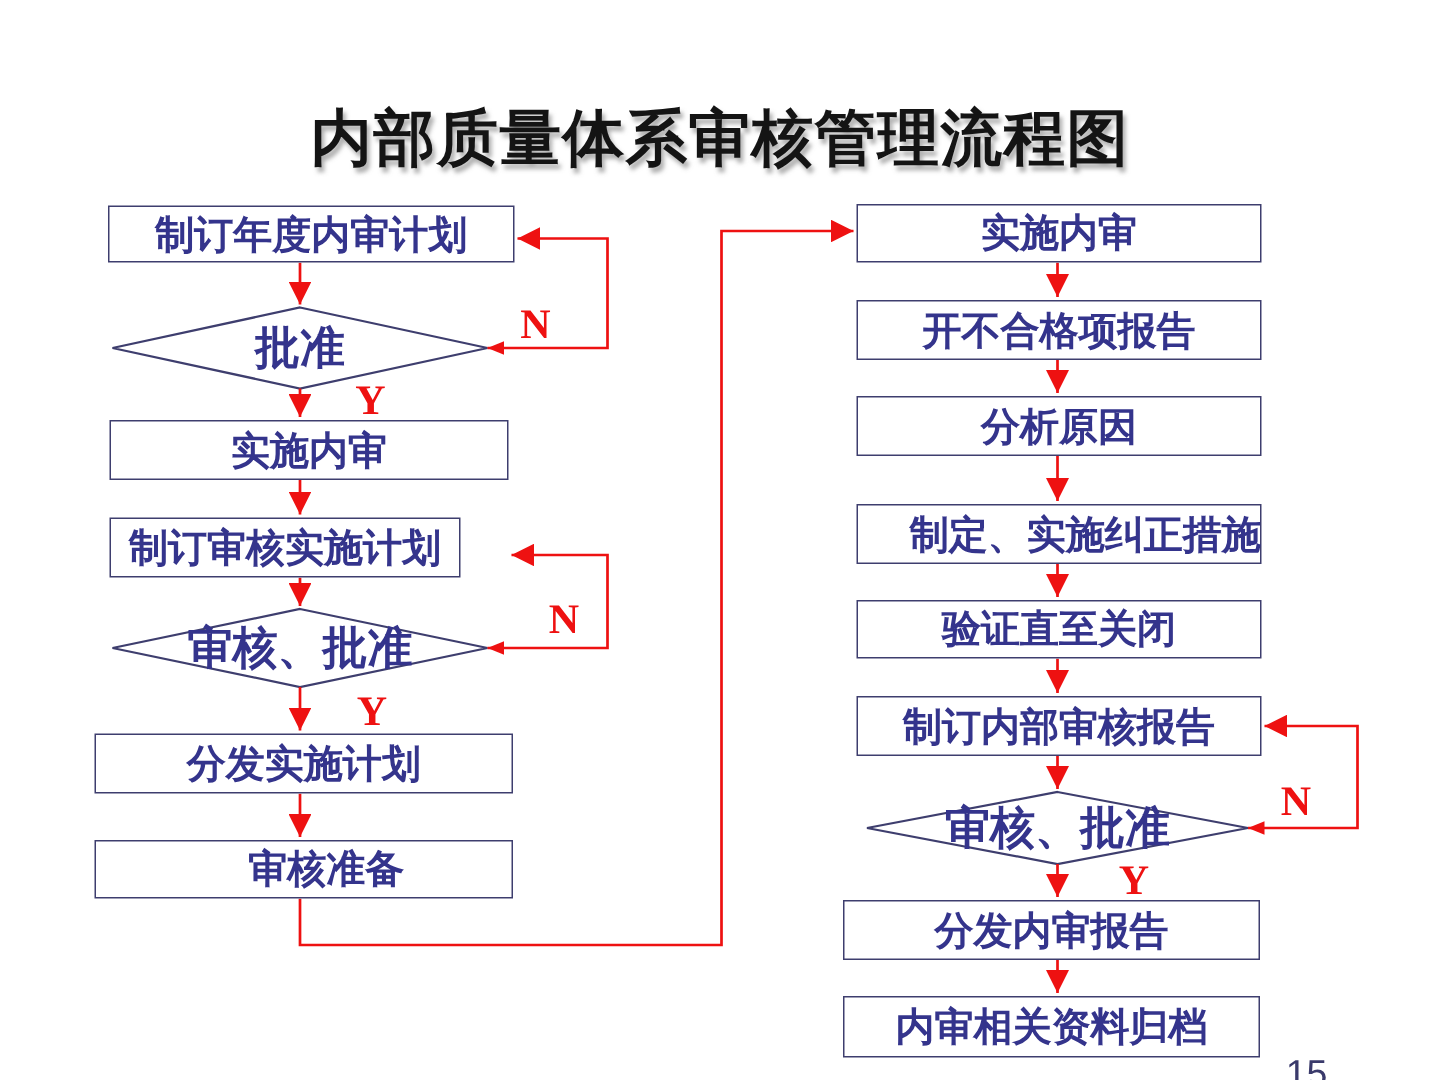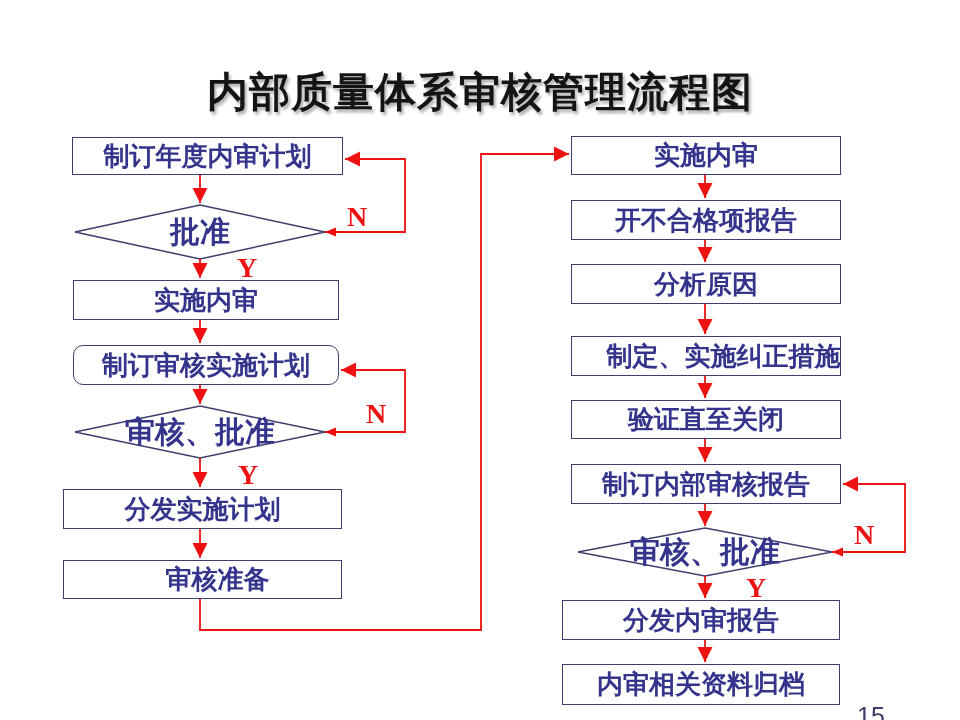--- a/index.html
+++ b/index.html
@@ -88,21 +88,21 @@
     <g fill="#ee1111">
       <polygon points="325,200 336,195.5 336,204.5"></polygon>
       <polygon points="325,400 336,395.5 336,404.5"></polygon>
       <polygon points="832,520 843,515.5 843,524.5"></polygon>
     </g>
   </svg>
 
   <div class="node" style="left:72px;top:105px;width:271px;height:38px;">制订年度内审计划</div>
   <div class="diamond-label" style="left:75px;top:173px;width:250px;height:54px;">批准</div>
   <div class="node" style="left:73px;top:248px;width:266px;height:40px;">实施内审</div>
-  <div class="node" style="left:73px;top:313px;width:266px;height:40px;border-radius:10px;">制订审核实施计划</div>
+  <div class="node" style="left:73px;top:313px;width:234px;height:40px;">制订审核实施计划</div>
   <div class="diamond-label" style="left:75px;top:374px;width:250px;height:52px;">审核、批准</div>
   <div class="node" style="left:63px;top:457px;width:279px;height:40px;">分发实施计划</div>
   <div class="node" style="left:63px;top:528px;width:279px;height:39px;padding-left:30px;">审核准备</div>
 
   <div class="node" style="left:571px;top:104px;width:270px;height:39px;">实施内审</div>
   <div class="node" style="left:571px;top:168px;width:270px;height:40px;">开不合格项报告</div>
   <div class="node" style="left:571px;top:232px;width:270px;height:40px;">分析原因</div>
   <div class="node" style="left:571px;top:304px;width:270px;height:40px;padding-left:35px;">制定、实施纠正措施</div>
   <div class="node" style="left:571px;top:368px;width:270px;height:39px;">验证直至关闭</div>
   <div class="node" style="left:571px;top:432px;width:270px;height:40px;">制订内部审核报告</div>

